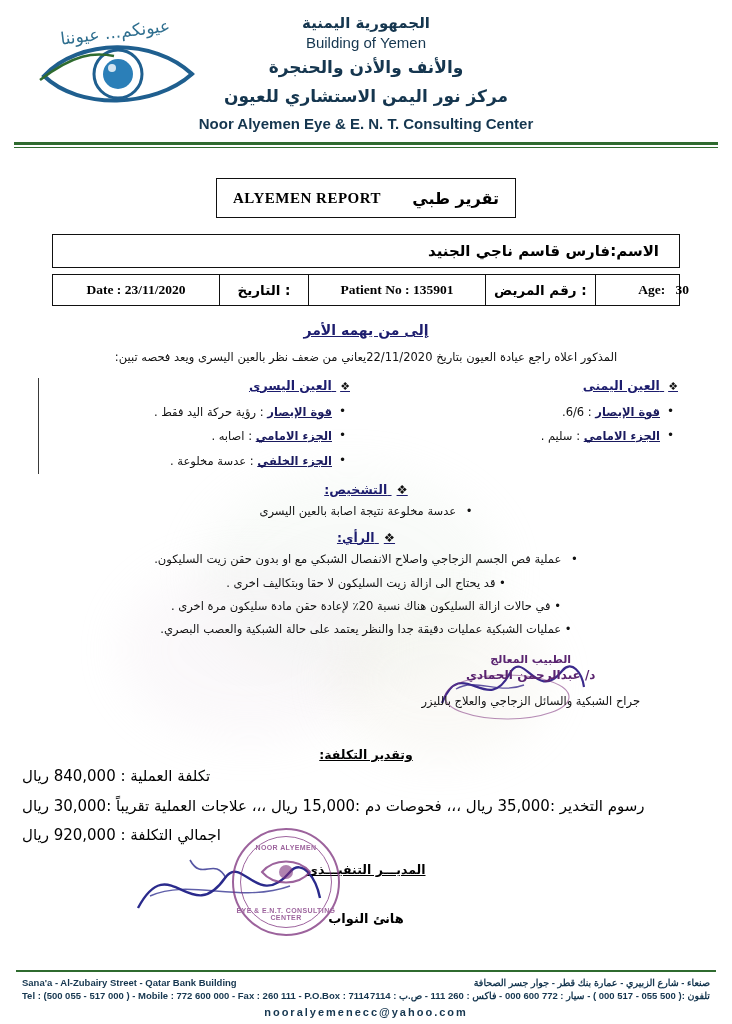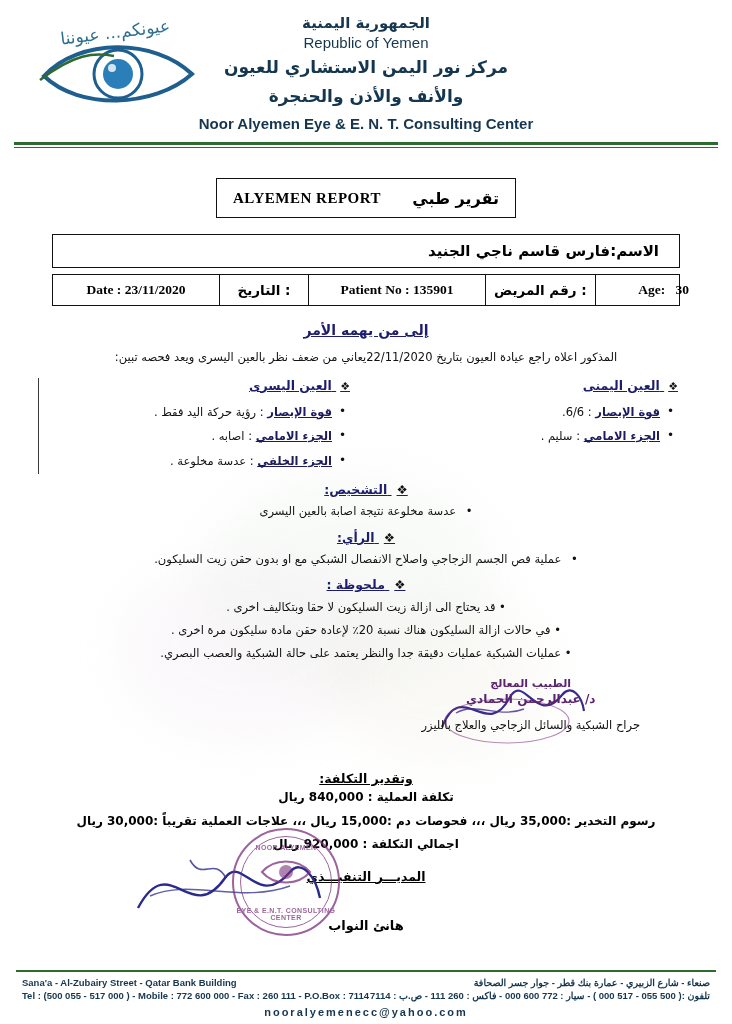--- a/index.html
+++ b/index.html
@@ -324,26 +324,25 @@
   .cost-head {
     text-align: center;
     font-family: "DejaVu Sans", sans-serif;
     font-size: 12.5px;
     font-weight: bold;
     text-decoration: underline;
     direction: rtl;
     margin-top: 4px;
   }
   .cost-line {
-    text-align: center;
-    font-family: "DejaVu Sans", sans-serif;
-    font-size: 12px;
+    text-align: left;
+    font-family: "DejaVu Sans", sans-serif;
+    font-size: 15px;
     direction: rtl;
     line-height: 1.95;
-    font-weight: bold;
   }
   .mgr {
     text-align: center;
     font-family: "DejaVu Sans", sans-serif;
     font-size: 12.5px;
     font-weight: bold;
     text-decoration: underline;
     letter-spacing: 2px;
     direction: rtl;
     margin-top: 12px;
@@ -443,23 +442,23 @@
         <path d="M10 52 C 45 14, 120 14, 158 50 C 120 84, 45 86, 10 52 Z" fill="none" stroke="#1f5f8f" stroke-width="4"></path>
         <circle cx="84" cy="50" r="24" fill="none" stroke="#1f5f8f" stroke-width="3"></circle>
         <circle cx="84" cy="50" r="15" fill="#2b7fb8"></circle>
         <circle cx="78" cy="44" r="4" fill="#ffffff" opacity=".8"></circle>
         <path d="M6 56 C 40 30, 60 28, 80 32" fill="none" stroke="#2f6b2f" stroke-width="2.5"></path>
       </svg>
     </div>
 
     <div class="head-text">
       <div class="ar1">الجمهورية اليمنية</div>
-      <div class="en1">Republic of Yemen</div>
+      <div class="en1">Building of Yemen</div>
+      <div class="ar2">والأنف والأذن والحنجرة</div>
       <div class="ar2">مركز نور اليمن الاستشاري للعيون</div>
-      <div class="ar2">والأنف والأذن والحنجرة</div>
       <div class="en2">Noor Alyemen Eye &amp; E. N. T. Consulting Center</div>
     </div>
   </div>
   <div class="rule-green"></div>
   <div class="rule-thin"></div>
 
   <div class="body-wrap">
 
     <div class="title-box">
       <span class="en">ALYEMEN REPORT</span>
@@ -544,24 +543,20 @@
 
       <div class="sec-head">
         <span class="dia">❖</span>
         <span>الرأي:</span>
       </div>
       <div class="sec-line">
         <span class="dot">•</span>
         <span>عملية فص الجسم الزجاجي واصلاح الانفصال الشبكي مع او بدون حقن زيت السليكون.</span>
       </div>
 
-      <div class="sec-head">
-        <span class="dia">❖</span>
-        <span>ملحوظة :</span>
-      </div>
       <ul class="notes">
         <li>قد يحتاج الى ازالة زيت السليكون لا حقا وبتكاليف اخرى .</li>
         <li>في حالات ازالة السليكون هناك نسبة 20٪ لإعادة حقن مادة سليكون مرة اخرى .</li>
         <li>عمليات الشبكية عمليات دقيقة جدا والنظر يعتمد على حالة الشبكية والعصب البصري.</li>
       </ul>
     </div>
 
     <div class="sig-zone">
       <svg class="scribble" style="right:118px; top:-4px;" width="160" height="80" viewBox="0 0 160 80">
         <path d="M10 60 C 30 10, 55 75, 78 30 C 92 6, 105 60, 130 28 C 140 16, 150 30, 152 44" fill="none" stroke="#3b2a8c" stroke-width="2.2"></path>

